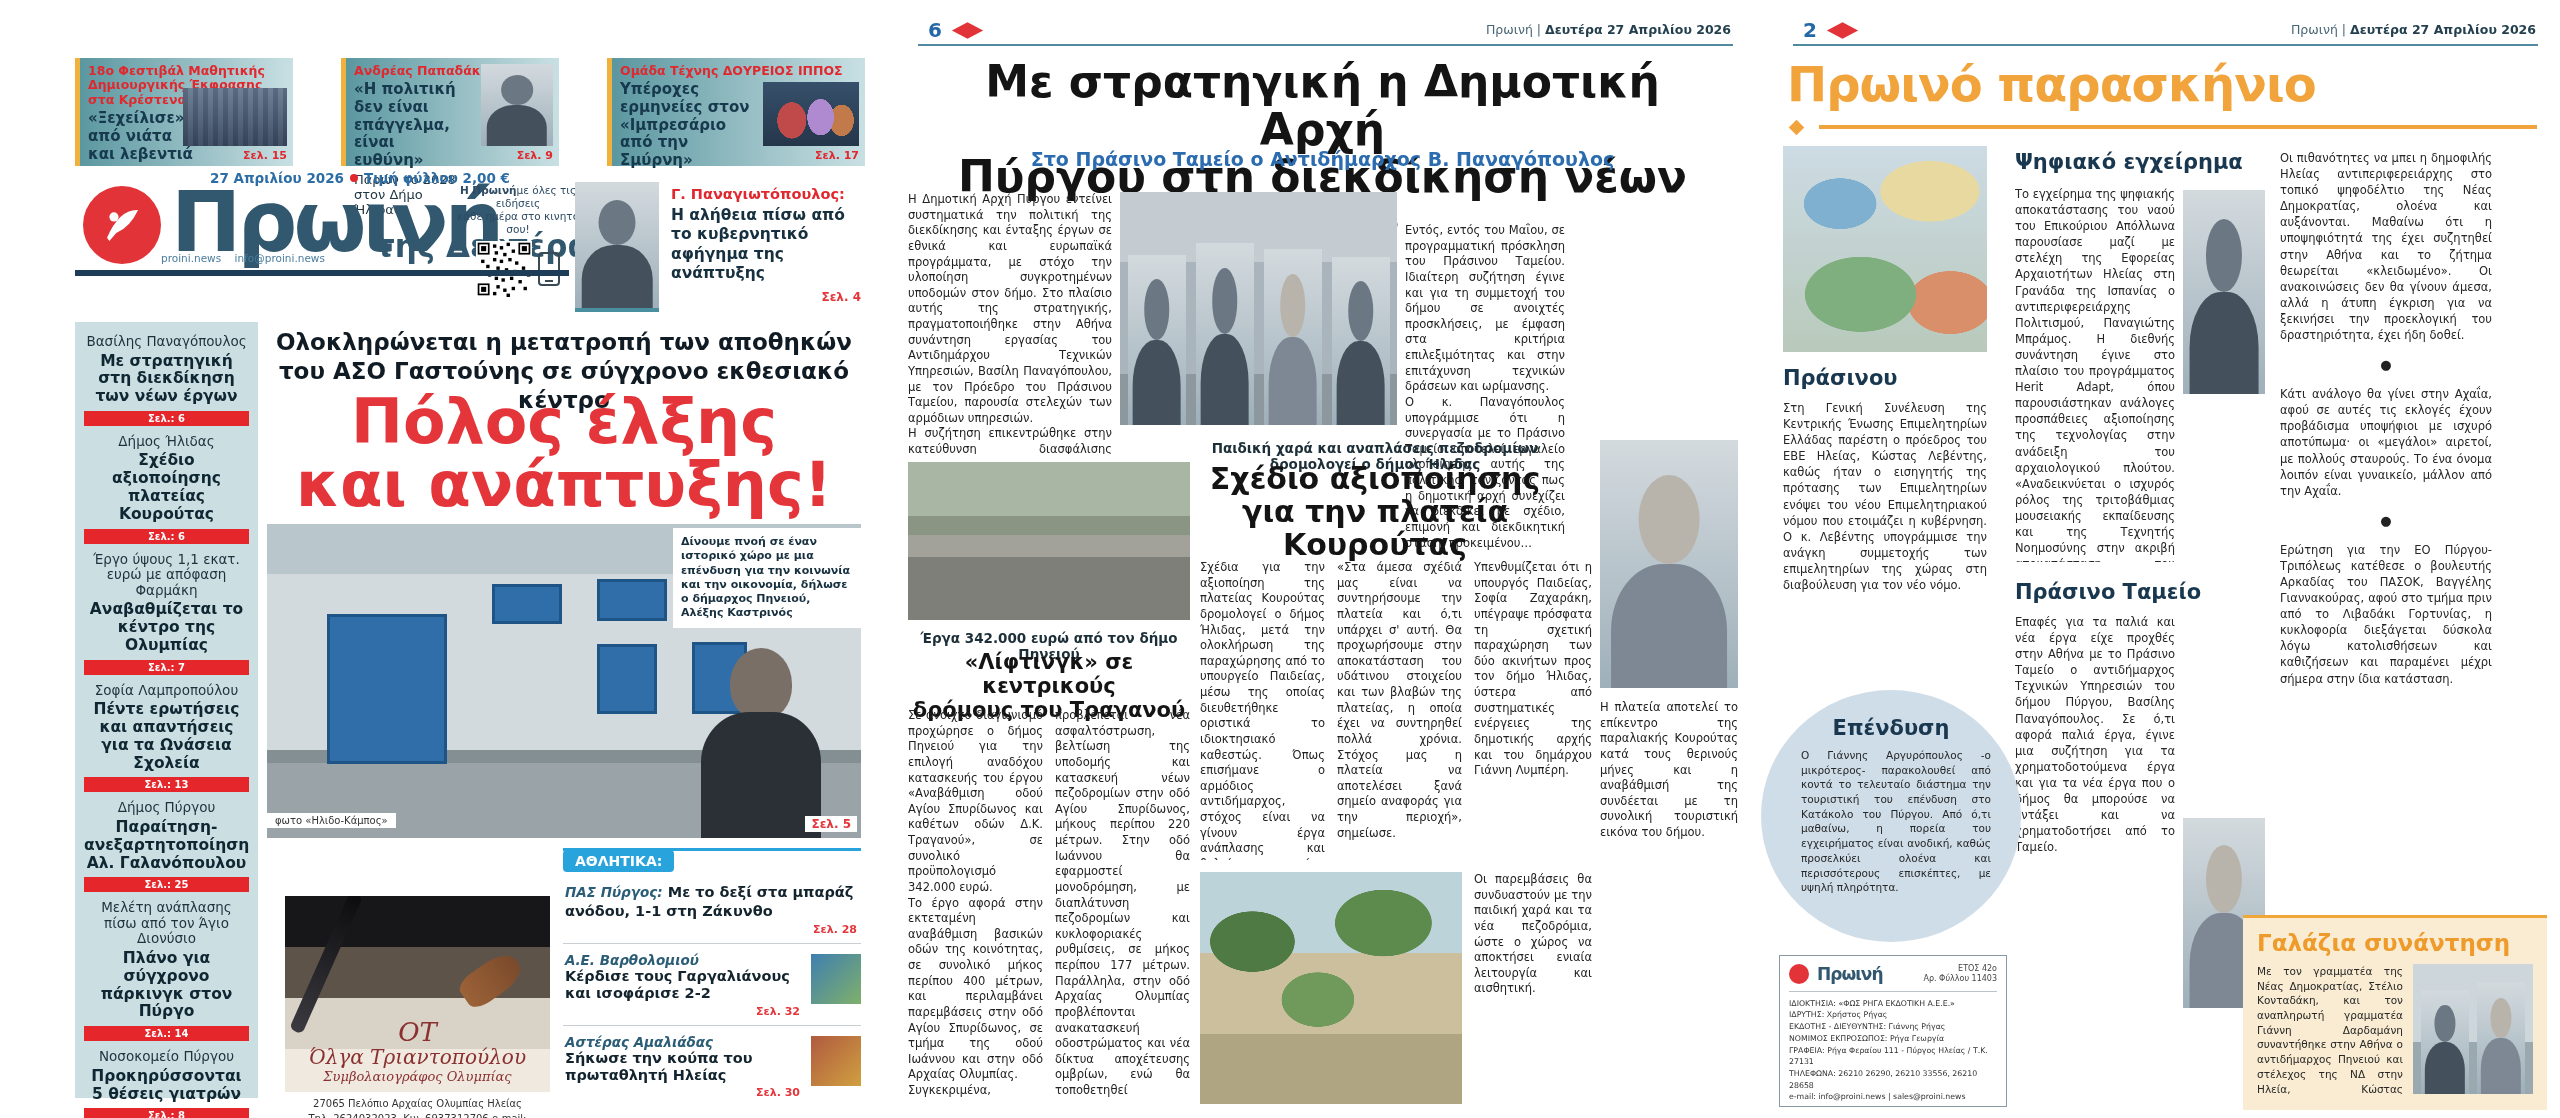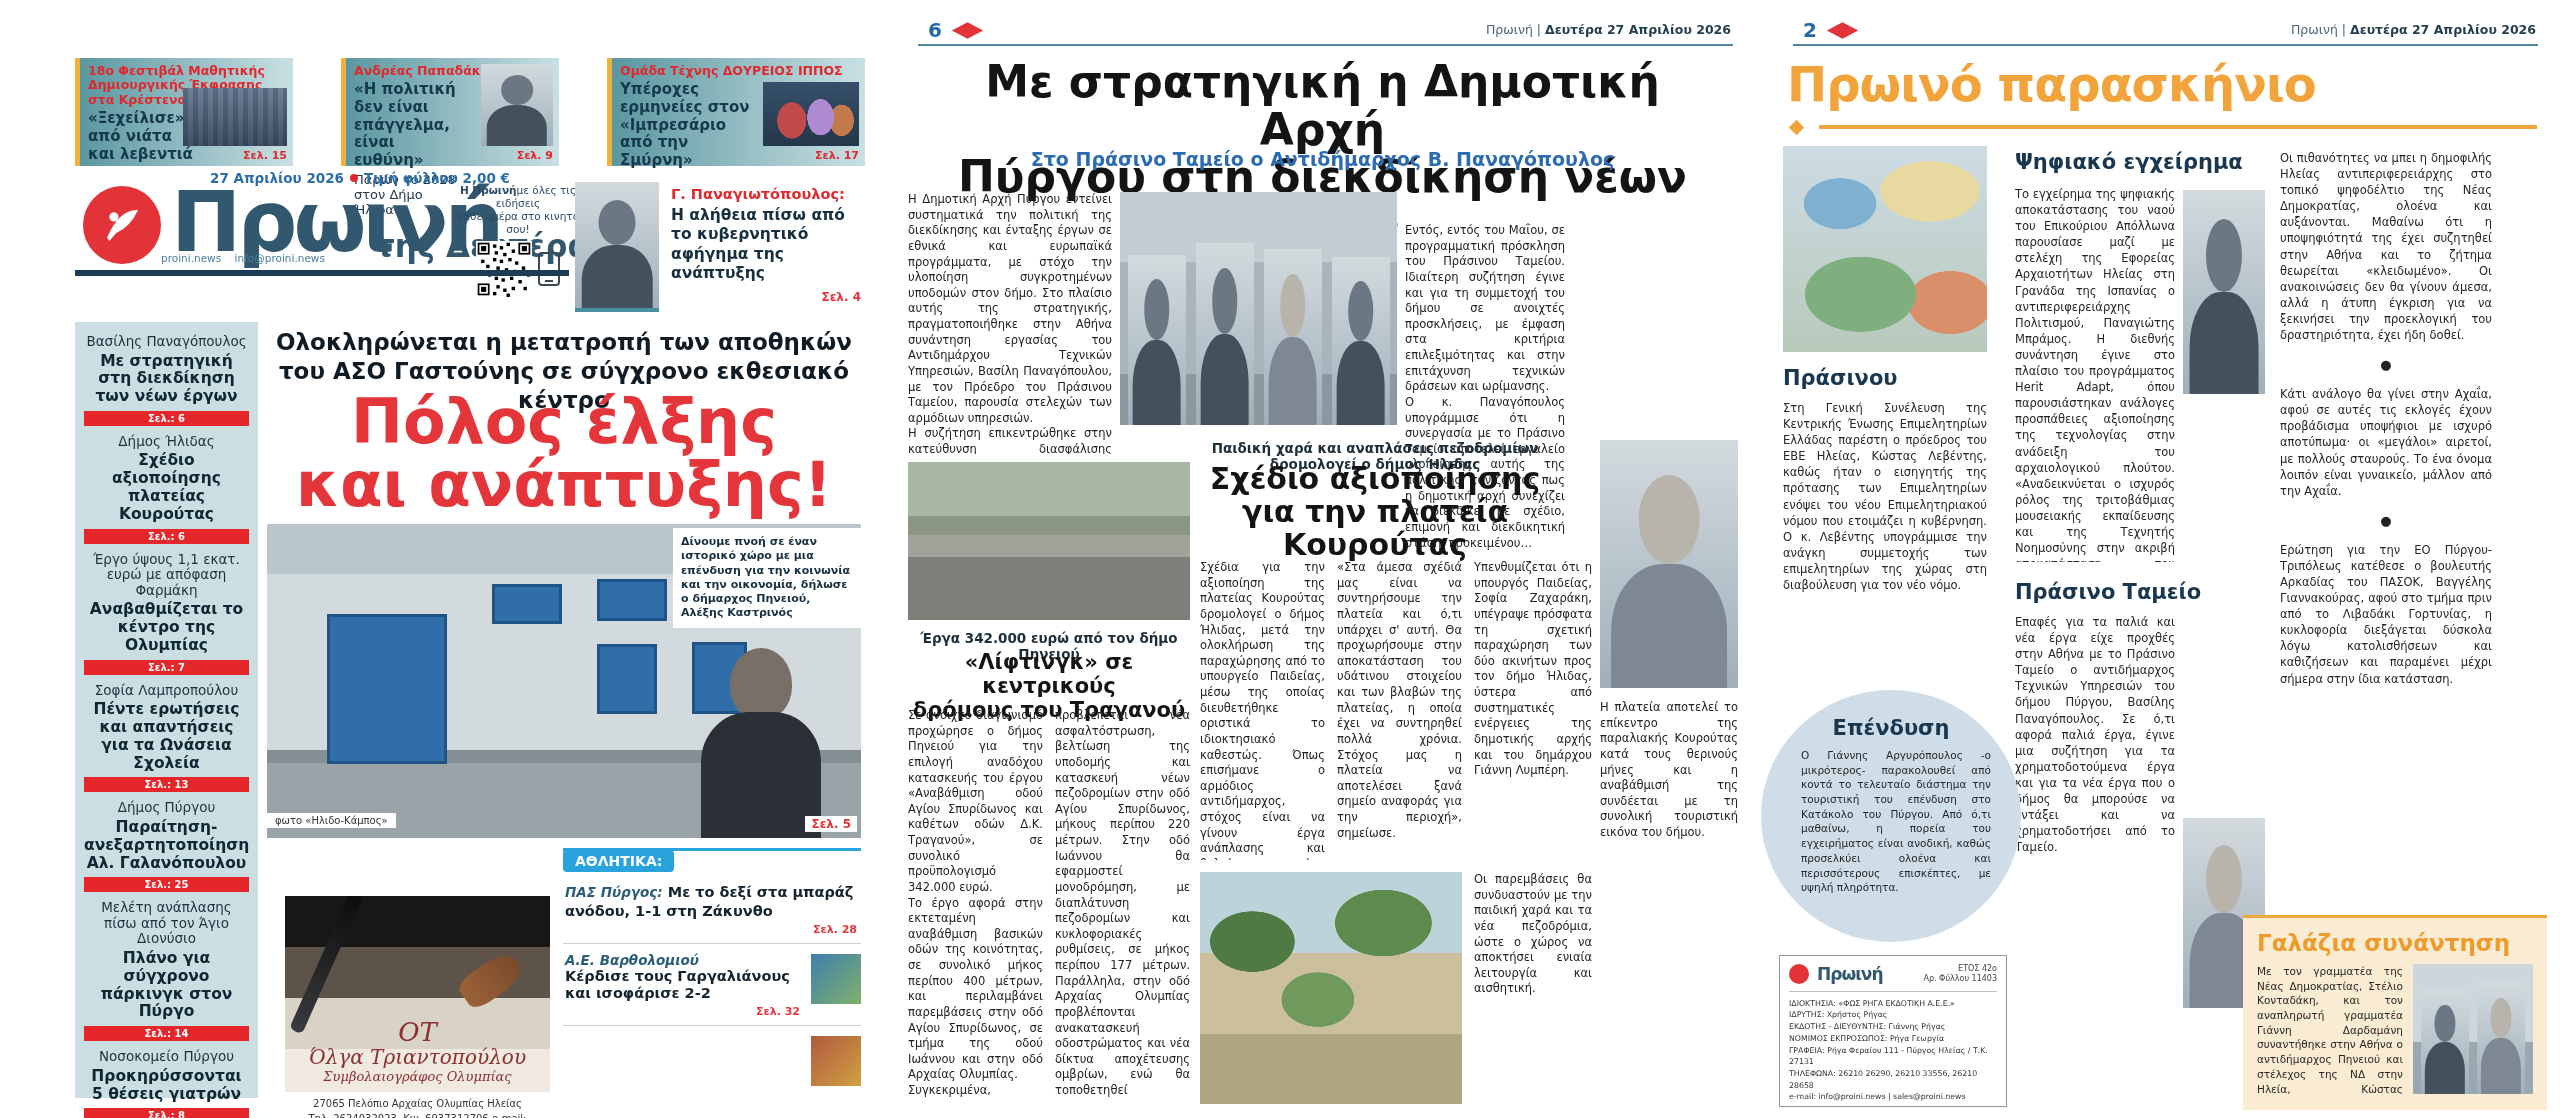--- a/index.html
+++ b/index.html
@@ -317,20 +317,25 @@
     <div class="sp-item">
       <div class="sp-thumb"></div>
       <div style="width:235px;">
         <div class="sp-team">Α.Ε. Βαρθολομιού</div>
         <div class="sp-title">Κέρδισε τους Γαργαλιάνους και ισοφάρισε 2-2</div>
         <div class="sp-pg pgref">Σελ. 32</div>
       </div>
     </div>
     <div class="sp-item">
       <div class="sp-thumb" style="background:linear-gradient(135deg,#b05a3f,#d0a040);"></div>
+      <div style="width:235px;">
+        <div class="sp-team">Αστέρας Αμαλιάδας</div>
+        <div class="sp-title">Σήκωσε την κούπα του πρωταθλητή Ηλείας</div>
+        <div class="sp-pg pgref">Σελ. 30</div>
+      </div>
     </div>
   </div>
 </div>
 
 <div class="page" id="p6">
   <div class="abs" style="left:28px;top:18px;">
     <span class="pgnum">6</span>
     <span class="dmd" style="margin-left:14px;"></span>
   </div>
   <div class="abs hdr-right" style="right:14px;top:22px;">

